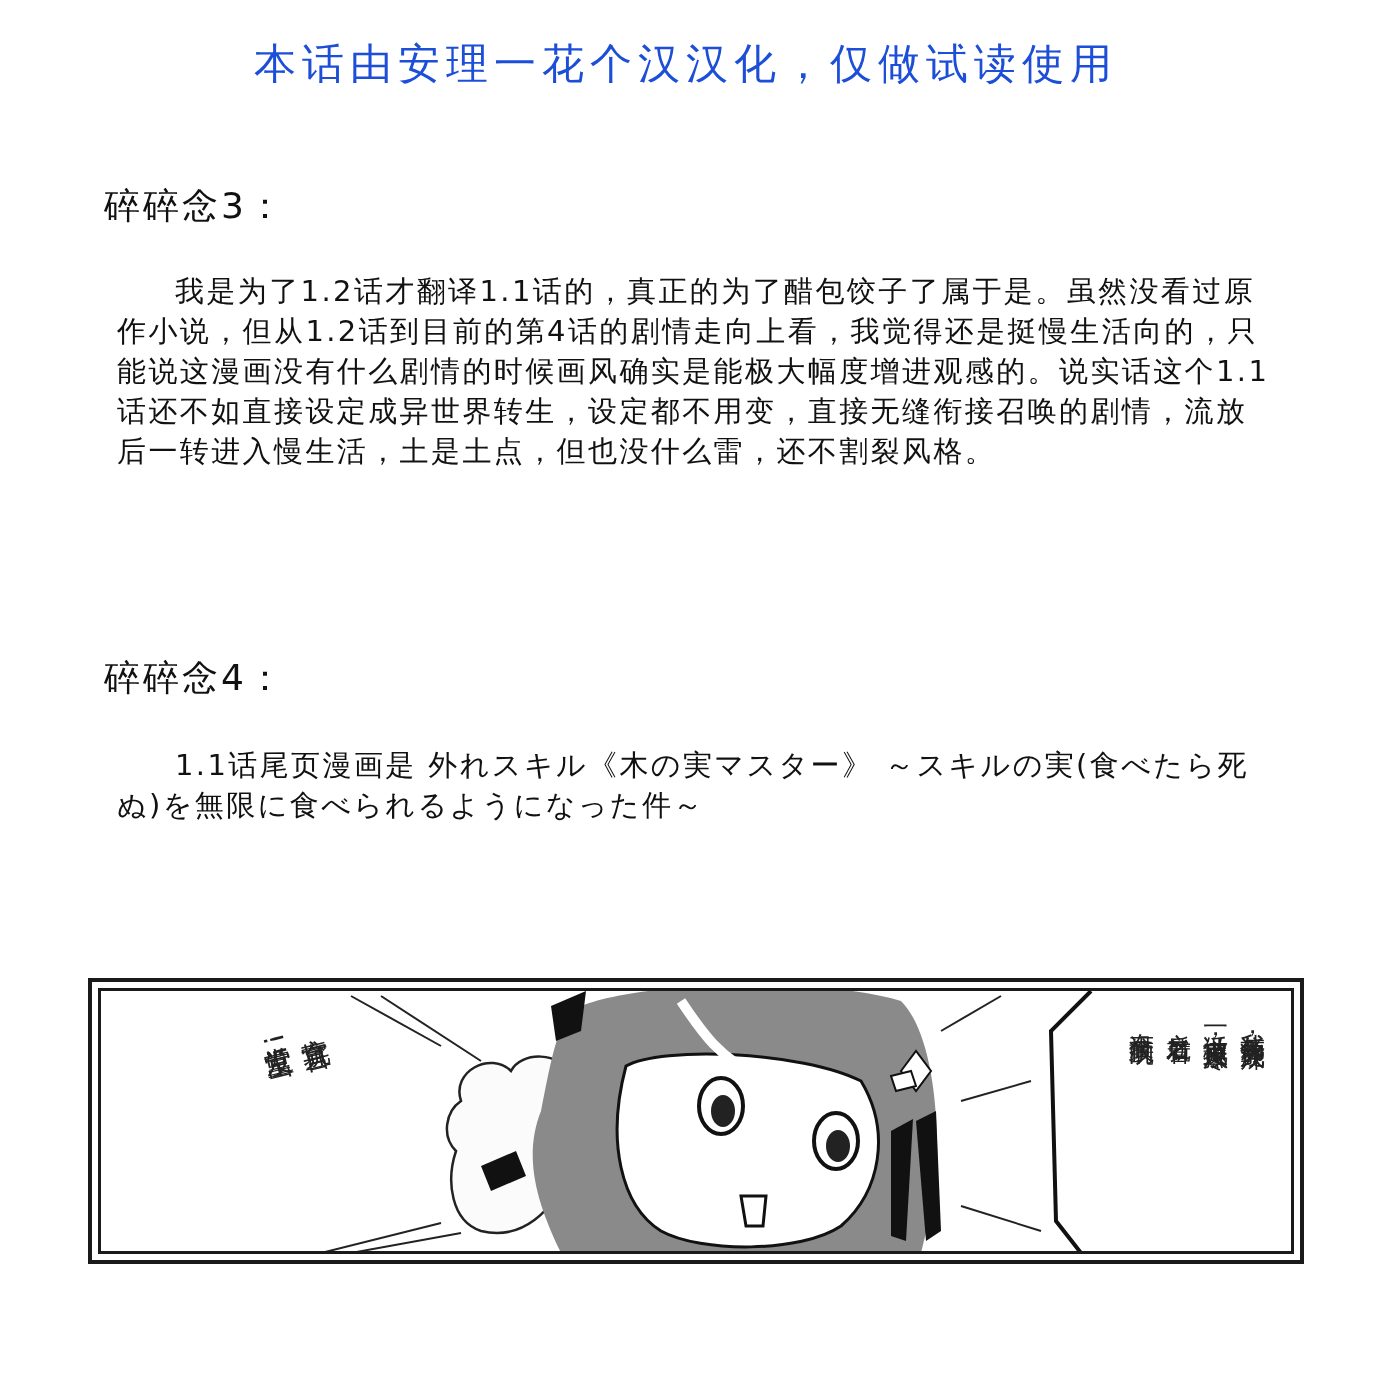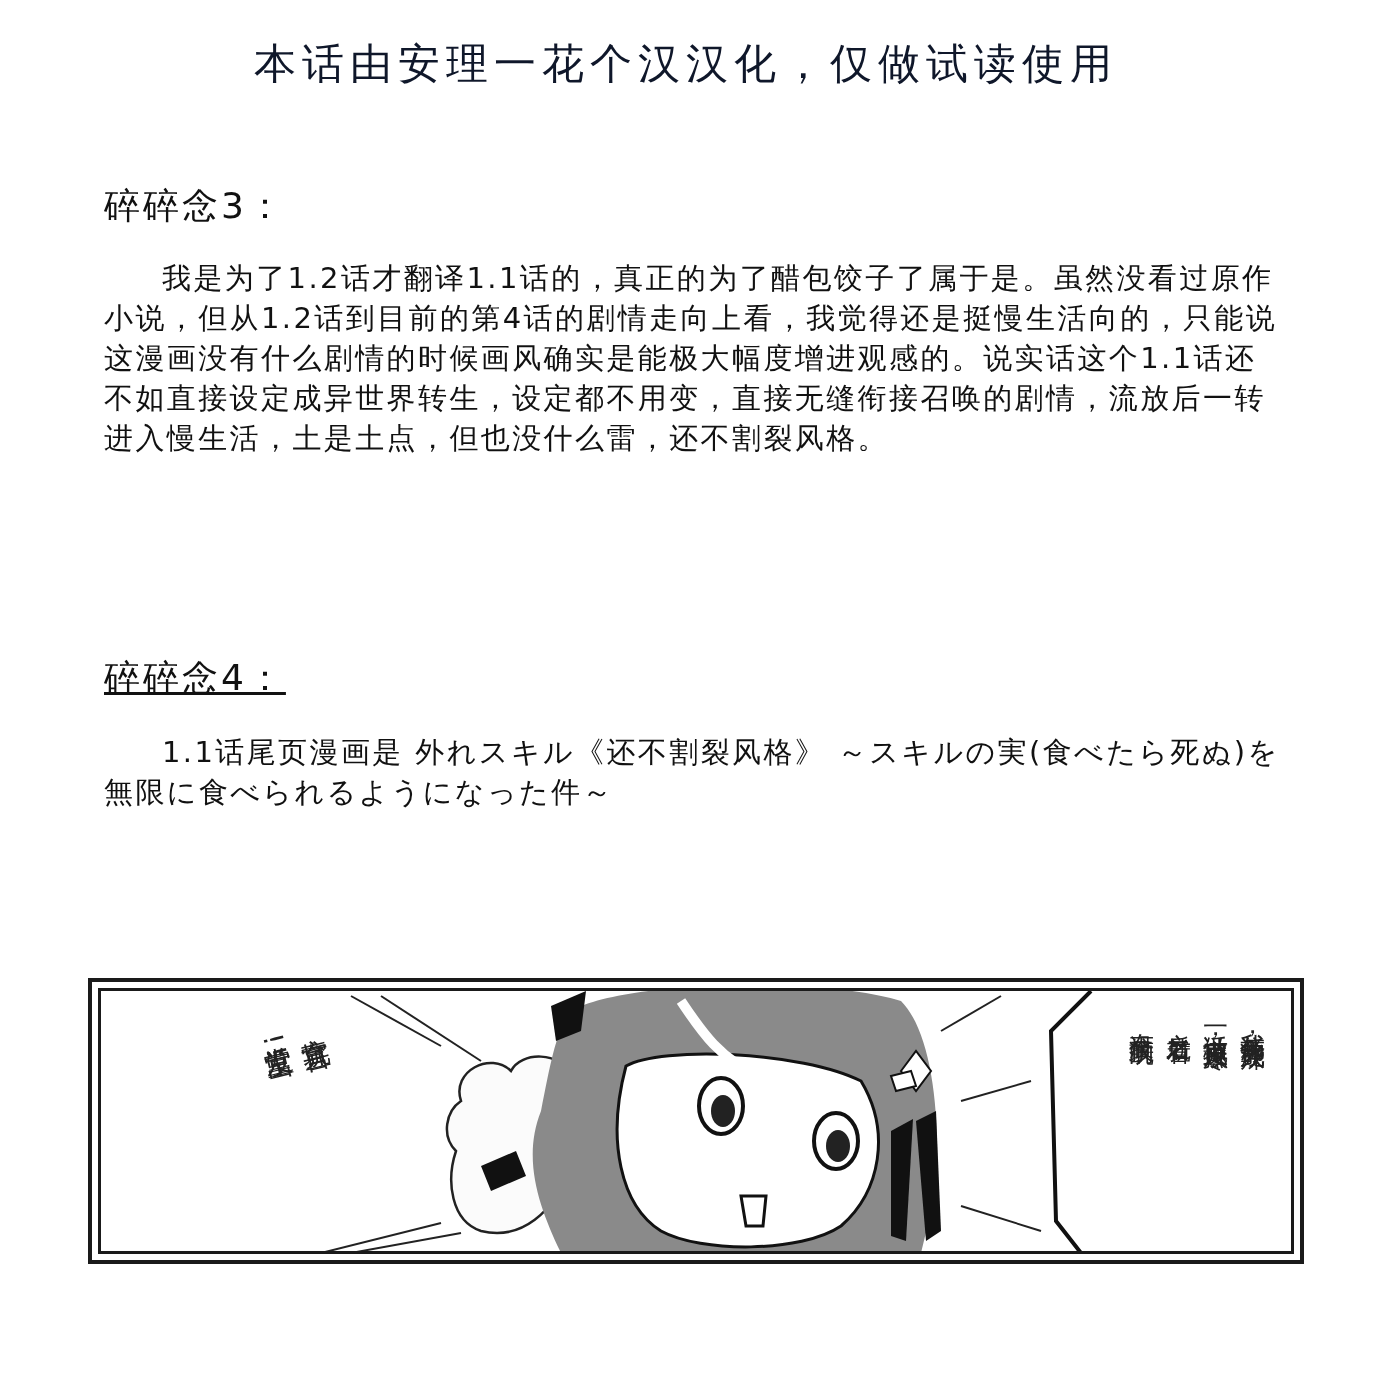--- a/index.html
+++ b/index.html
@@ -1,38 +1,38 @@
 <!DOCTYPE html>
 <html><head>
 <meta charset="utf-8">
 <style>
   html, body { margin:0; padding:0; background:#ffffff; }
   body { width:1400px; height:1400px; position:relative; overflow:hidden; color:#111; font-family:"DejaVu Sans", sans-serif; }
-  .title { position:absolute; left:0; top:36px; width:1372px; text-align:center; font-size:42px; letter-spacing:6px; color:#0f172a; }
+  .title { position:absolute; left:0; top:36px; width:1372px; text-align:center; font-size:42px; letter-spacing:6px; color:#1d4ed8; }
   .section-label { position:absolute; left:104px; font-size:36px; letter-spacing:3px; }
   .para { position:absolute; left:104px; width:1180px; font-size:29px; line-height:40px; letter-spacing:2.4px; }
-  .para p { margin:0; text-indent:2em; }
+  .para p { margin:13px; text-indent:2em; }
   .panel { position:absolute; left:88px; top:978px; width:1216px; height:286px; border:4px solid #1a1a1a; box-sizing:border-box; background:#fff; }
   .panel-inner { position:absolute; left:6px; top:6px; right:6px; bottom:6px; border:3px solid #1a1a1a; overflow:hidden; background:#fff; }
   .vert { position:absolute; writing-mode:vertical-rl; font-size:27px; line-height:38px; letter-spacing:2px; color:#222; }
   .tilted { transform:rotate(-14deg); transform-origin:top left; }
 </style>
 </head>
 <body>
 
 <div class="title">本话由安理一花个汉汉化，仅做试读使用</div>
 
 <div class="section-label" style="top:182px;">碎碎念3：</div>
 <div class="para" style="top:258px;">
   <p>我是为了1.2话才翻译1.1话的，真正的为了醋包饺子了属于是。虽然没看过原作小说，但从1.2话到目前的第4话的剧情走向上看，我觉得还是挺慢生活向的，只能说这漫画没有什么剧情的时候画风确实是能极大幅度增进观感的。说实话这个1.1话还不如直接设定成异世界转生，设定都不用变，直接无缝衔接召唤的剧情，流放后一转进入慢生活，土是土点，但也没什么雷，还不割裂风格。</p>
 </div>
 
-<div class="section-label" style="top:654px;text-decoration:underline;">碎碎念4：</div>
+<div class="section-label" style="top:654px;">碎碎念4：</div>
 <div class="para" style="top:732px;">
-  <p>1.1话尾页漫画是 外れスキル《还不割裂风格》 ～スキルの実(食べたら死ぬ)を無限に食べられるようになった件～</p>
+  <p>1.1话尾页漫画是 外れスキル《木の実マスター》 ～スキルの実(食べたら死ぬ)を無限に食べられるようになった件～</p>
 </div>
 
 <div class="panel">
   <div class="panel-inner">
     <svg width="1192" height="262" viewBox="0 0 1192 262" style="position:absolute;left:0;top:0;">
 
       <g stroke="#222" stroke-width="2" fill="none">
         <line x1="250" y1="5" x2="340" y2="55"></line>
         <line x1="280" y1="5" x2="380" y2="70"></line>
         <line x1="220" y1="262" x2="340" y2="232"></line>

